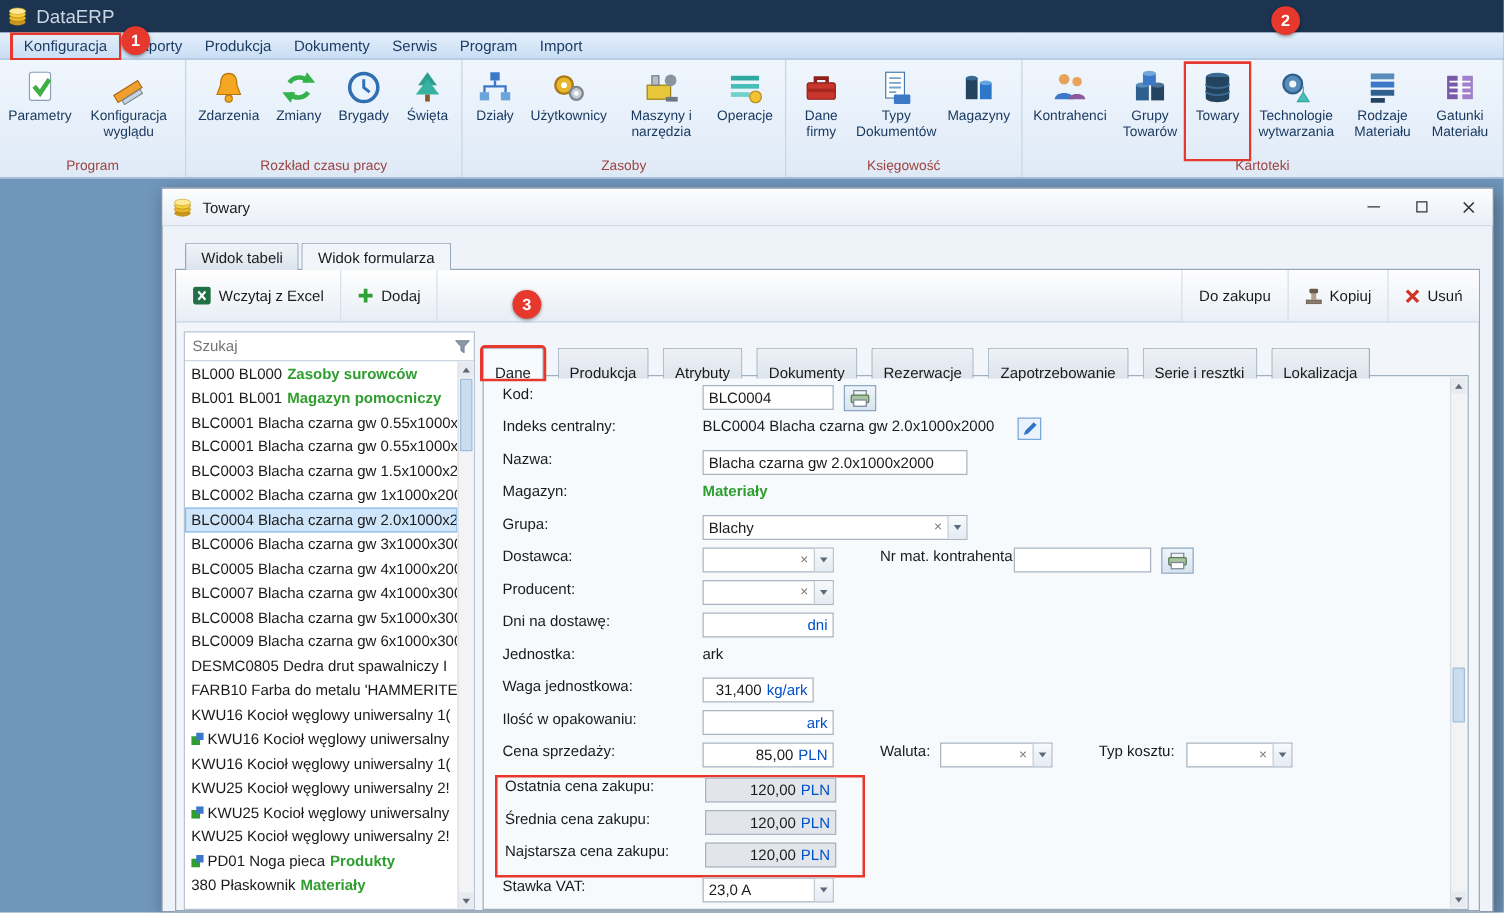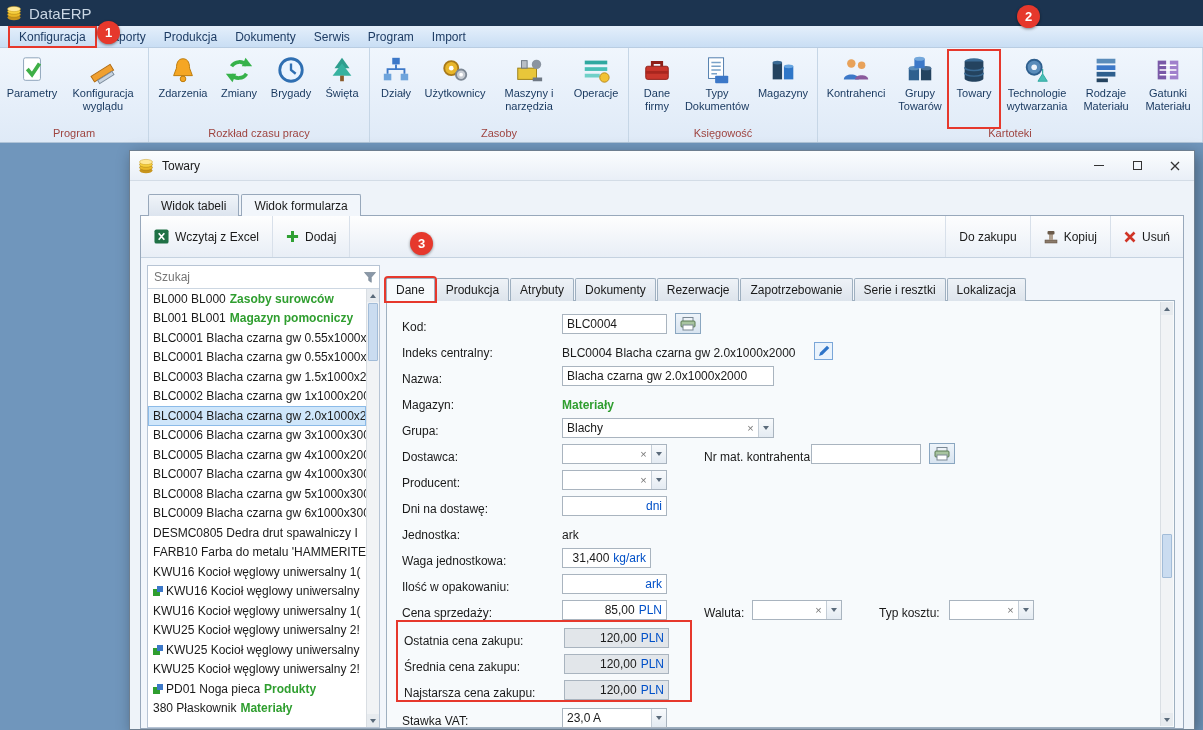--- a/index.html
+++ b/index.html
@@ -48,24 +48,24 @@
 .form-scroll{right:1px;top:1px;bottom:1px}
 .sarrow{position:absolute;left:0;right:0;height:13px;display:flex;align-items:center;justify-content:center;background:#e7ebef}
 .sarrow.up{top:0}.sarrow.down{bottom:0}
 .tri-up{width:0;height:0;border-left:3.5px solid transparent;border-right:3.5px solid transparent;border-bottom:4px solid #5a6a7a}
 .tri-dn{width:0;height:0;border-left:3.5px solid transparent;border-right:3.5px solid transparent;border-top:4px solid #5a6a7a}
 .sthumb{position:absolute;left:1px;right:1px;background:#cadcf0;border:1px solid #a2bcd8;border-radius:1px}
 
 
 .formpanel{position:absolute;left:245px;top:19px;right:8px;bottom:0}
 .ftabs{display:flex;height:23px;position:relative;z-index:2}
-.ftab{padding:4px 9px;border:1px solid #9fb0c0;border-bottom:none;background:linear-gradient(#eef2f7,#dde4ec);margin-right:1px;border-radius:2px 2px 0 0;white-space:nowrap;position:relative;top:1px}
+.ftab{padding:12px 9px;border:1px solid #9fb0c0;border-bottom:none;background:linear-gradient(#eef2f7,#dde4ec);margin-right:11px;border-radius:2px 2px 0 0;white-space:nowrap;position:relative;top:1px}
 .ftab.active{background:#f7fafc;z-index:3}
 .fcontent{position:absolute;top:23px;left:0;right:0;bottom:0;border:1px solid #9fb0c0;background:#f7fafc;padding-top:7px}
-.frow{height:26px;display:flex;align-items:flex-end;padding-left:15px}
+.frow{height:26px;display:flex;align-items:flex-start;padding-left:15px}
 .flabel{width:160px;flex:none}
 .field{height:20px;border:1px solid #a9b4bf;background:#fff;display:flex;align-items:center;padding:0 4px;flex:none}
 .field .val{flex:1;overflow:hidden;white-space:nowrap}
 .field .val.num{text-align:right}
 .field .unit{color:#0050c8;margin-left:4px;flex:none}
 .field.ro{background:#e2e6ea}
 .combo{height:20px;border:1px solid #a9b4bf;background:#fff;display:flex;align-items:center;flex:none}
 .combo .cval{flex:1;padding-left:4px;white-space:nowrap;overflow:hidden}
 .cx{width:15px;text-align:center;color:#777;font-size:11px;flex:none}
 .cdd{width:15px;height:100%;display:flex;align-items:center;justify-content:center;border-left:1px solid #c4cdd6;background:linear-gradient(#f8fafc,#e4ebf2);flex:none}

